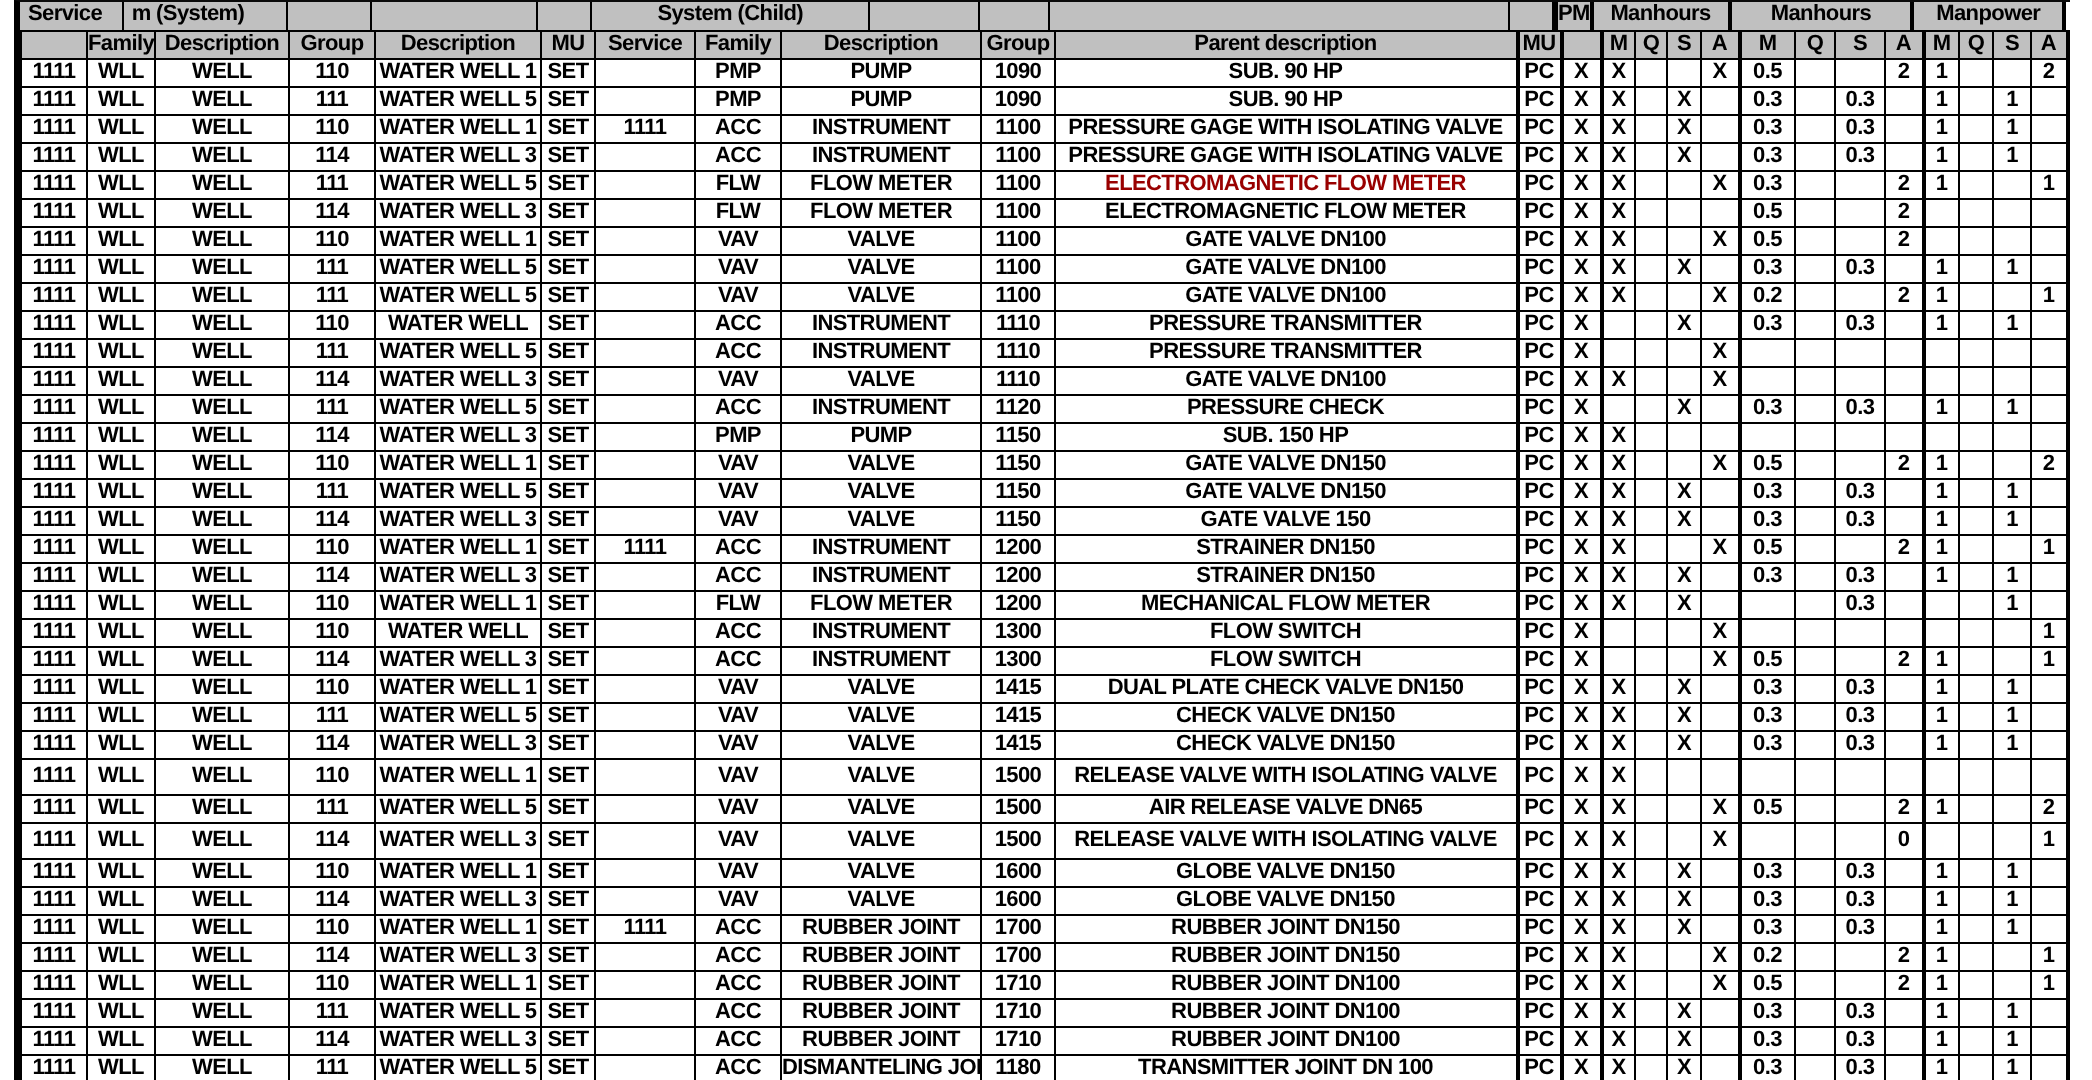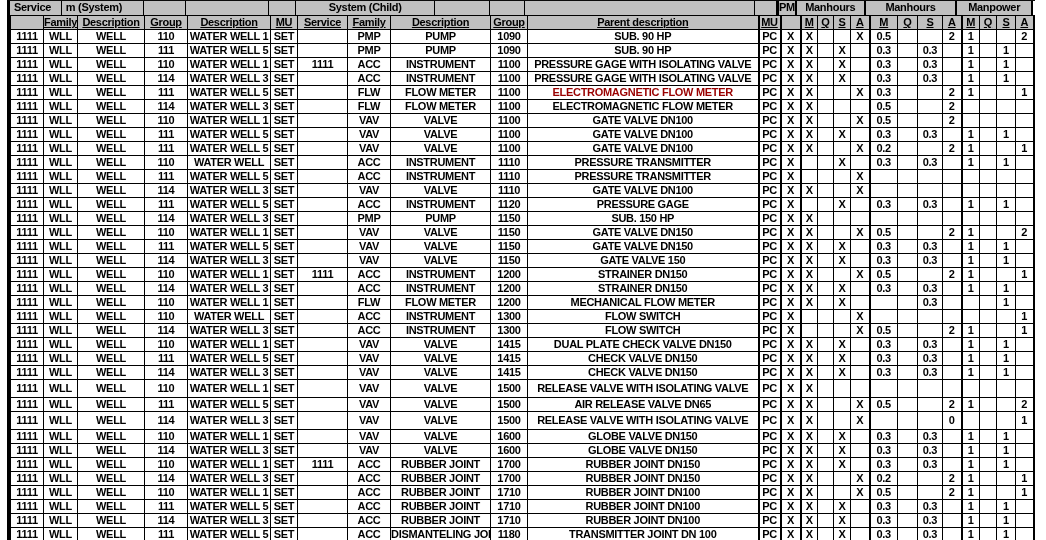--- a/index.html
+++ b/index.html
@@ -27,21 +27,21 @@
   .r1c.thR { border-right:2px solid #000; }
   
   table { border-collapse:collapse; table-layout:fixed; width:1023px; }
   td {
     box-sizing:border-box;
     border:1px solid #000; padding:0;
     font-size:11px; font-weight:bold; letter-spacing:-0.3px;
     text-align:center; height:14px; line-height:13px;
     overflow:hidden; white-space:nowrap; color:#000;
   }
-  thead td { background:var(--hdr,#c0c0c0);text-decoration:underline; }
+  thead td { background:var(--hdr,#c0c0c0); }
   tbody td { background:#fff; }
   td.thL { border-left-width:2px; }
   td.thR { border-right-width:2px; }
   tr.tall td { height:18px; }
   tr.red td.c10 { color:var(--red,#990000); }
 </style>
 </head>
 <body style="background: rgb(255, 255, 255);">
 
 <div class="sheet">
@@ -449,21 +449,21 @@
           <td class="c0">1111</td>
           <td class="c1">WLL</td>
           <td class="c2">WELL</td>
           <td class="c3">111</td>
           <td class="c4">WATER WELL 5</td>
           <td class="c5">SET</td>
           <td class="c6"></td>
           <td class="c7">ACC</td>
           <td class="c8">INSTRUMENT</td>
           <td class="c9">1120</td>
-          <td class="c10">PRESSURE GAGE</td>
+          <td class="c10">PRESSURE CHECK</td>
           <td class="thL c11">PC</td>
           <td class="thL thR c12">X</td>
           <td class="c13"></td>
           <td class="c14"></td>
           <td class="c15">X</td>
           <td class="thR c16"></td>
           <td class="c17">0.3</td>
           <td class="c18"></td>
           <td class="c19">0.3</td>
           <td class="thR c20"></td>

